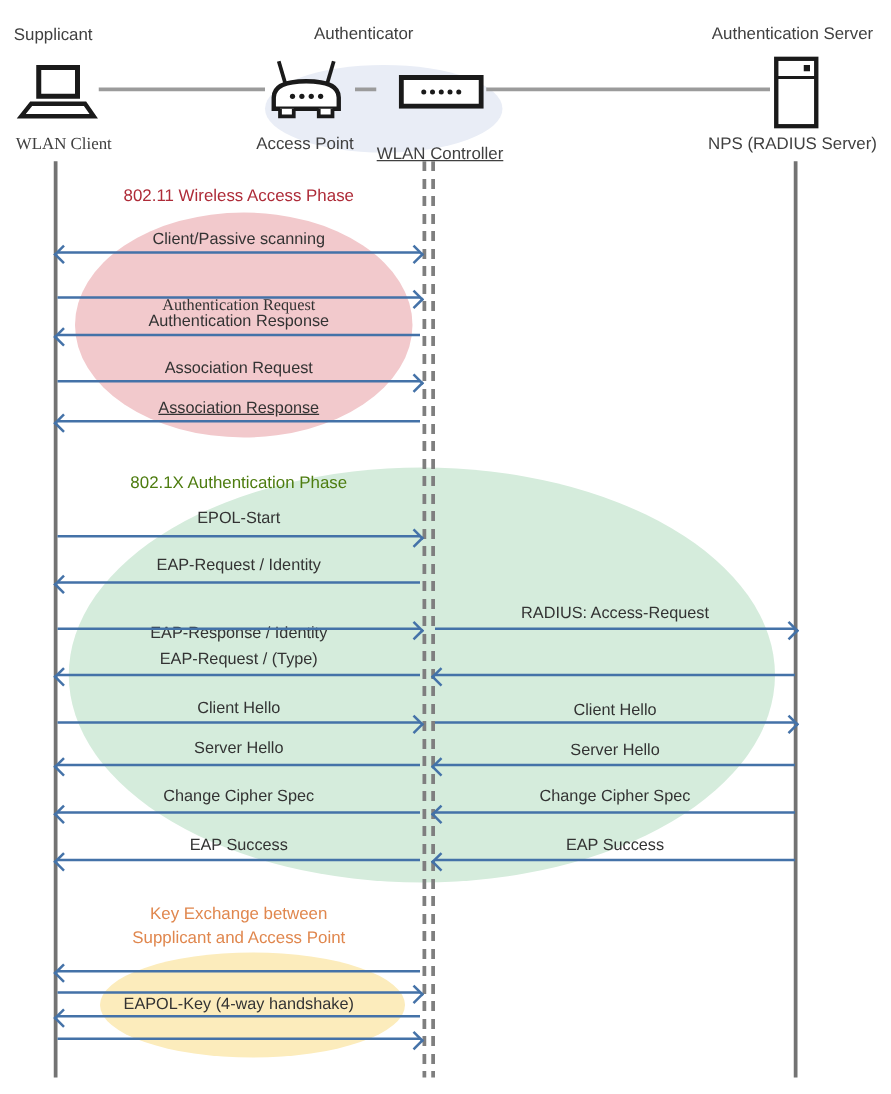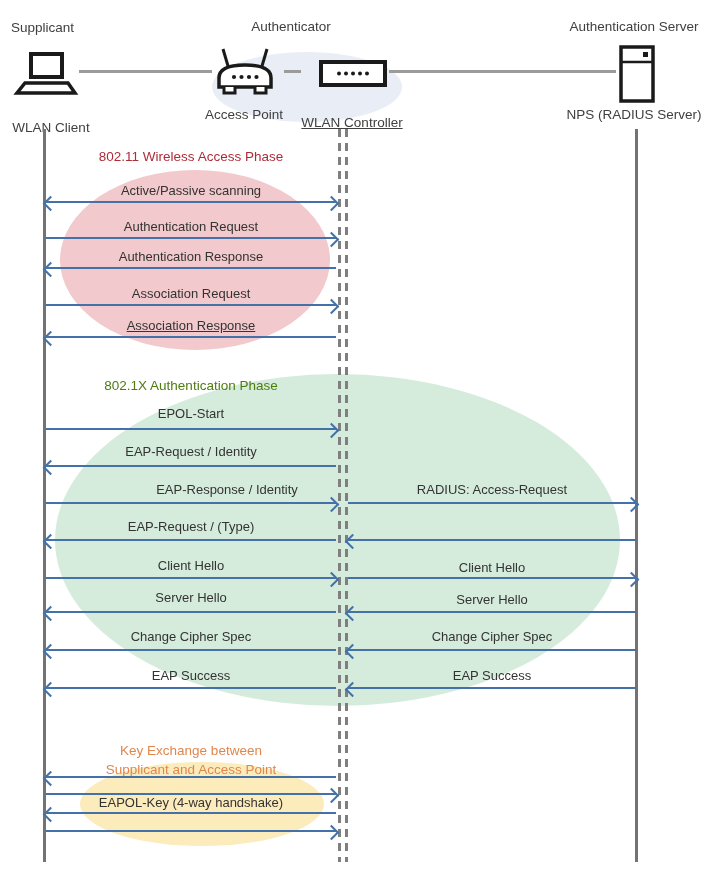--- a/index.html
+++ b/index.html
@@ -90,39 +90,39 @@
     </svg>
   </div>
   <div class="abs" style="left:618px;top:45px;">
     <svg width="38" height="58" viewBox="0 0 38 58">
       <rect x="3" y="2" width="32" height="54" fill="#fff" stroke="#1a1a1a" stroke-width="3.5"></rect>
       <line x1="3" y1="17" x2="35" y2="17" stroke="#1a1a1a" stroke-width="2.5"></line>
       <rect x="25" y="7" width="5" height="5" fill="#1a1a1a"></rect>
     </svg>
   </div>
 
-  <div class="txt node-label" style="left:0px;top:120px;width:102px;">WLAN Client</div>
+  <div class="txt node-label" style="left:0px;top:107px;width:102px;font-family:Liberation Serif, serif;">WLAN Client</div>
   <div class="txt node-label" style="left:194px;top:107px;width:100px;">Access Point</div>
   <div class="txt node-label" style="left:297px;top:115px;width:110px;text-decoration:underline;">WLAN Controller</div>
   <div class="txt node-label" style="left:559px;top:107px;width:150px;">NPS (RADIUS Server)</div>
 
   <div class="lifeline" style="left:43px;"></div>
   <div class="lifeline dashed" style="left:338px;"></div>
   <div class="lifeline dashed" style="left:345px;"></div>
   <div class="lifeline" style="left:635px;"></div>
 
   <div class="phase-title t-red" style="top:147px;">802.11 Wireless Access Phase</div>
 
-  <div class="lbl seg-l" style="top:183px;">Active/Passive scanning</div>
+  <div class="lbl seg-l" style="top:183px;">Client/Passive scanning</div>
   <div class="arrow seg-l" style="top:201px;">
       <span class="h hl"></span>
       <span class="h hr"></span>
     </div>
 
-  <div class="lbl seg-l" style="top:219px;">Authentication Request</div>
+  <div class="lbl seg-l" style="top:236px;font-family:Liberation Serif, serif;">Authentication Request</div>
   <div class="arrow seg-l" style="top:237px;">
       <span class="h hr"></span>
     </div>
 
   <div class="lbl seg-l" style="top:249px;">Authentication Response</div>
   <div class="arrow seg-l" style="top:267px;">
       <span class="h hl"></span>
     </div>
 
   <div class="lbl seg-l" style="top:286px;">Association Request</div>
@@ -140,21 +140,21 @@
   <div class="lbl seg-l" style="top:406px;">EPOL-Start</div>
   <div class="arrow seg-l" style="top:428px;">
       <span class="h hr"></span>
     </div>
 
   <div class="lbl seg-l" style="top:444px;">EAP-Request / Identity</div>
   <div class="arrow seg-l" style="top:465px;">
       <span class="h hl"></span>
     </div>
 
-  <div class="lbl seg-l" style="top:482px;padding-left:36px;">EAP-Response / Identity</div>
+  <div class="lbl seg-l" style="top:498px;">EAP-Response / Identity</div>
   <div class="arrow seg-l" style="top:502px;">
       <span class="h hr"></span>
     </div>
   <div class="lbl seg-r" style="top:482px;">RADIUS: Access-Request</div>
   <div class="arrow seg-r" style="top:502px;">
       <span class="h hr"></span>
     </div>
 
   <div class="lbl seg-l" style="top:519px;">EAP-Request / (Type)</div>
   <div class="arrow seg-l" style="top:539px;">
@@ -193,21 +193,21 @@
 
   <div class="lbl seg-l" style="top:668px;">EAP Success</div>
   <div class="arrow seg-l" style="top:687px;">
       <span class="h hl"></span>
     </div>
   <div class="lbl seg-r" style="top:668px;">EAP Success</div>
   <div class="arrow seg-r" style="top:687px;">
       <span class="h hl"></span>
     </div>
 
-  <div class="phase-title t-orange" style="top:721px;margin-top:20px;">
+  <div class="phase-title t-orange" style="top:721px;">
     <span>Key Exchange between</span><br>
     <span>Supplicant and Access Point</span>
   </div>
 
   <div class="arrow seg-l" style="top:776px;">
       <span class="h hl"></span>
     </div>
   <div class="arrow seg-l" style="top:793px;">
       <span class="h hr"></span>
     </div>

